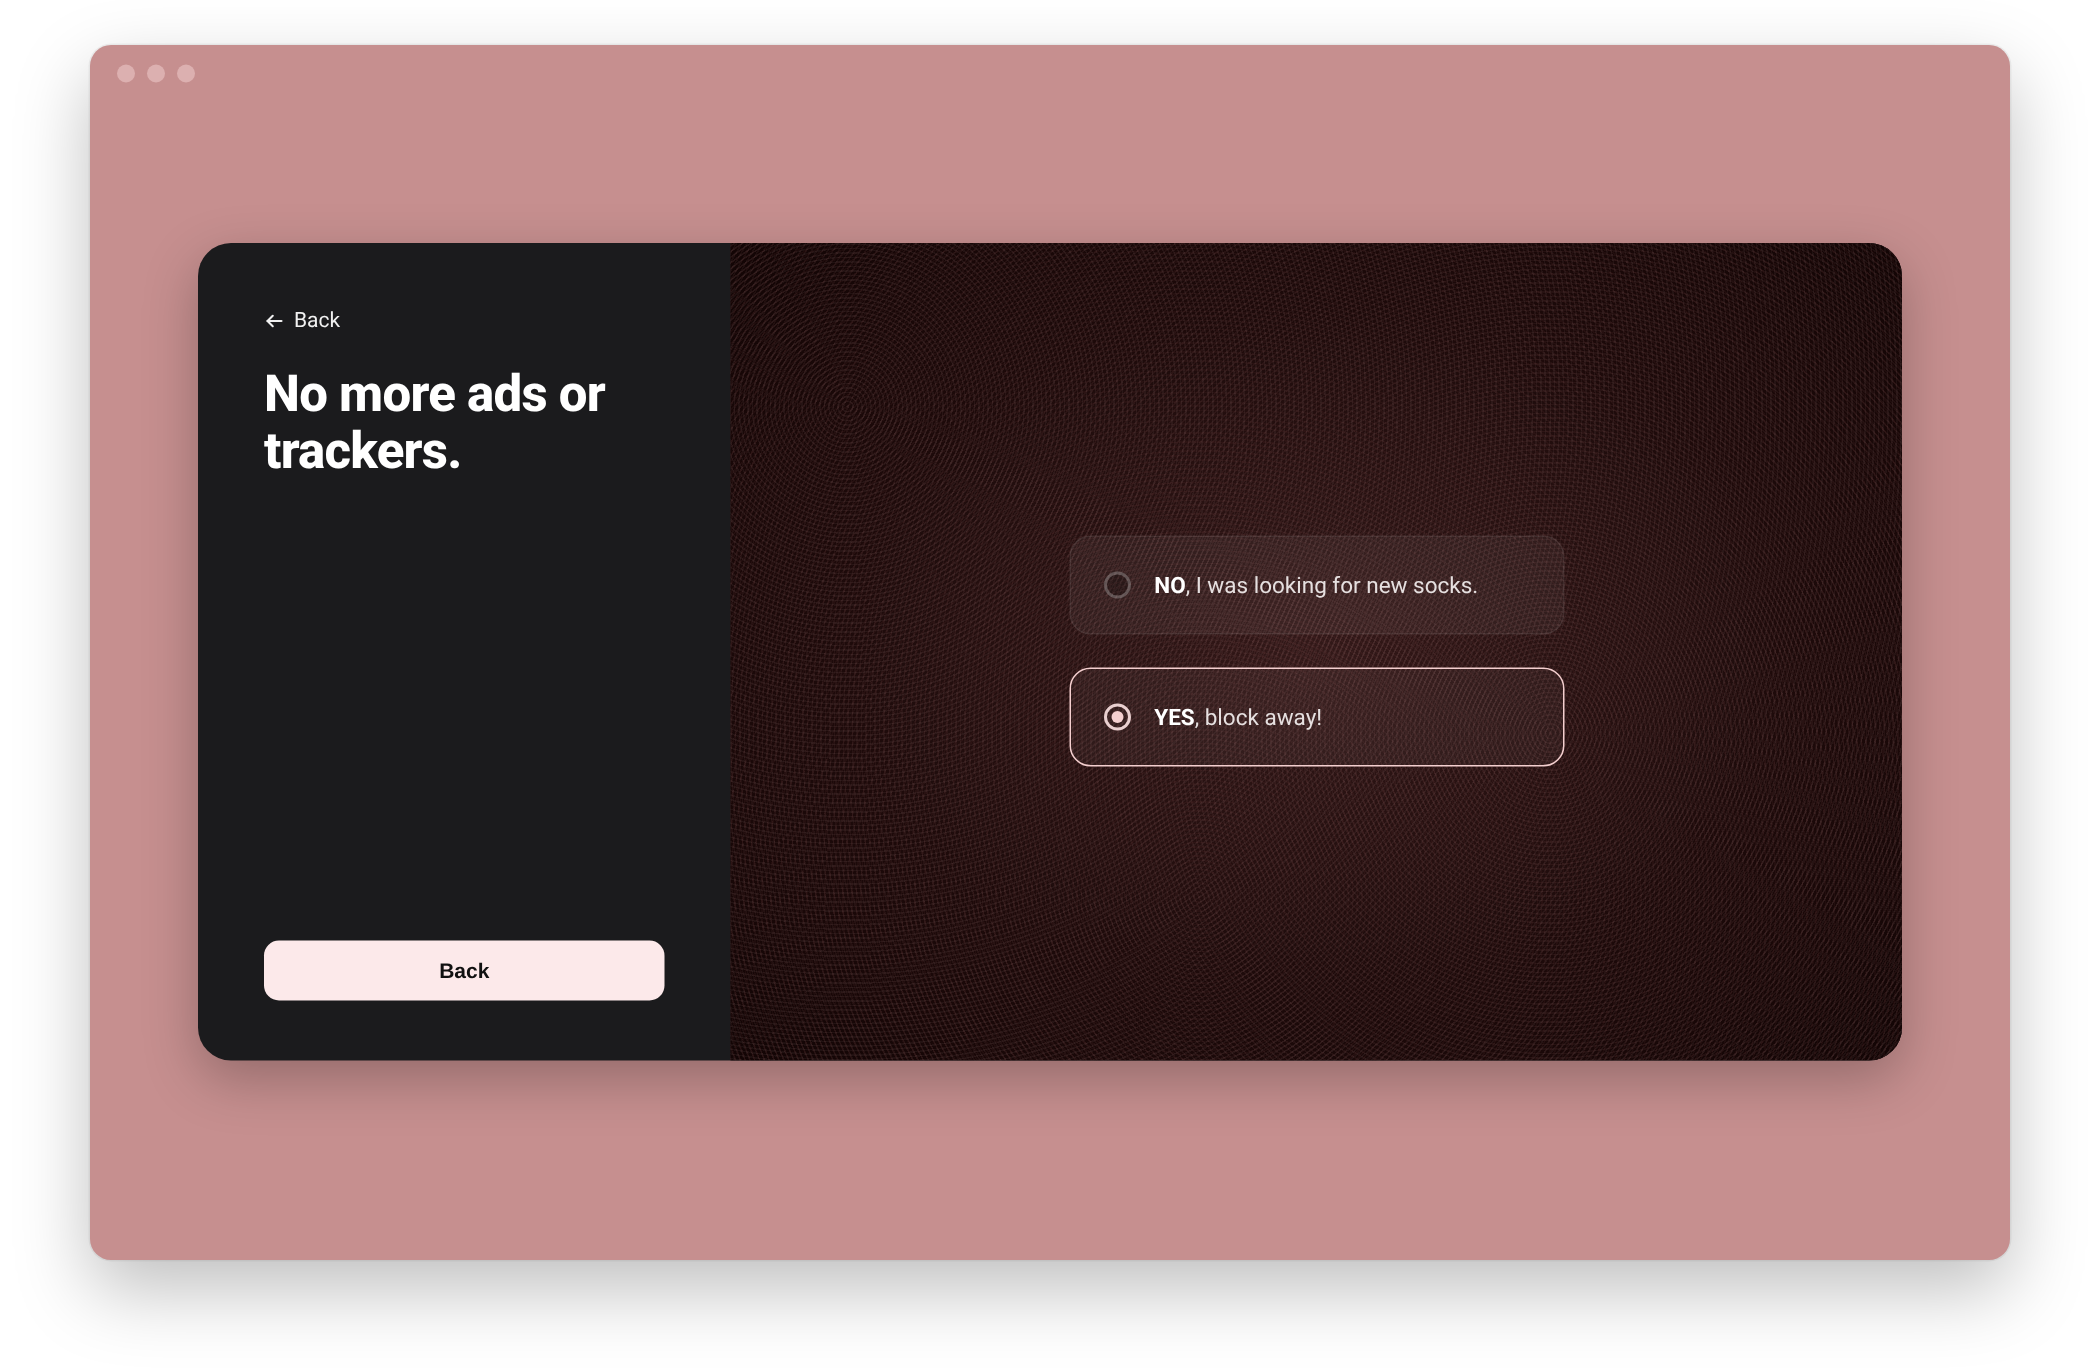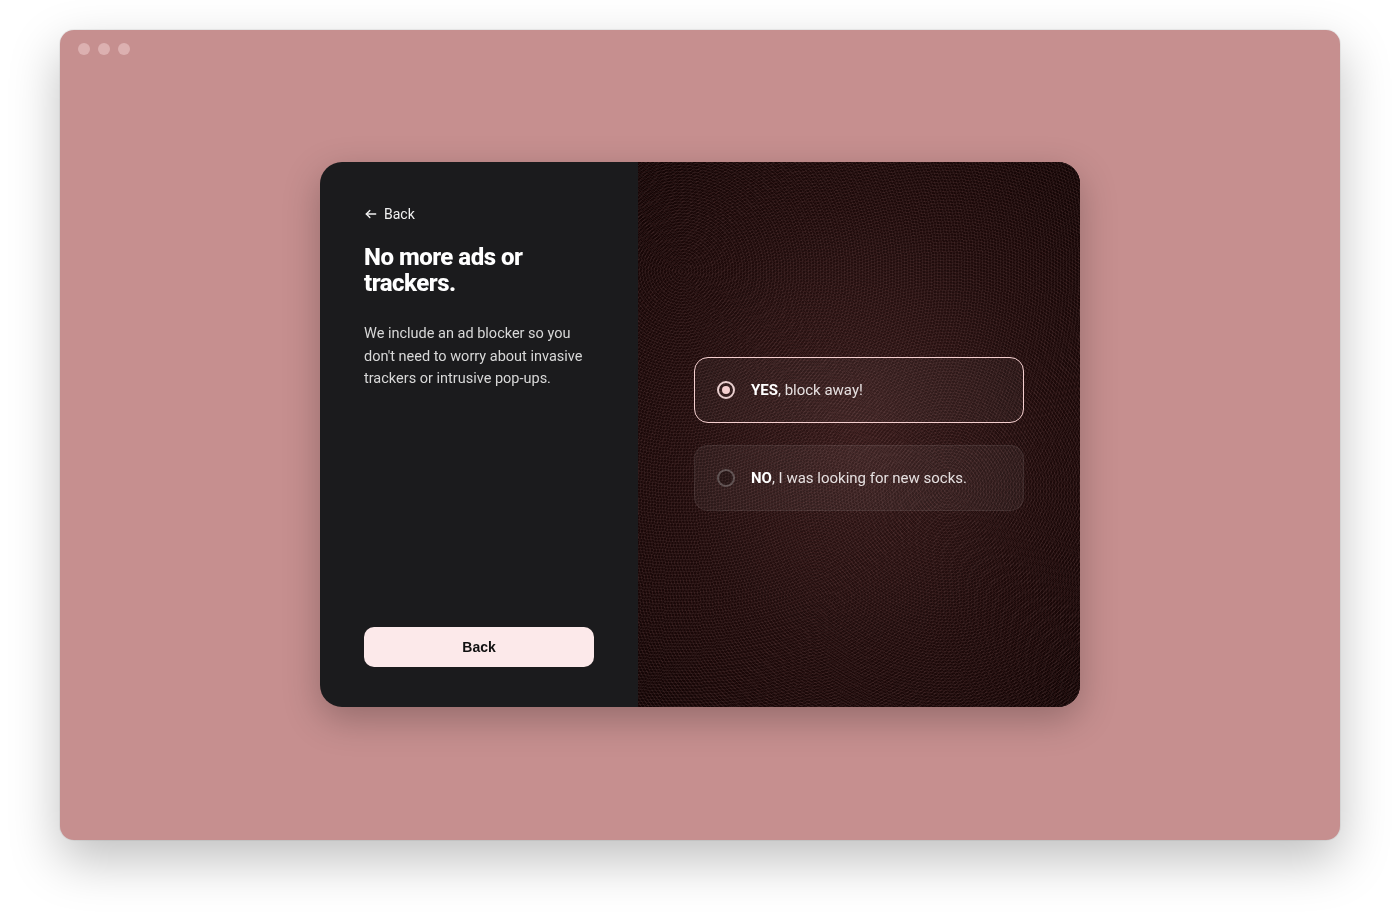--- a/index.html
+++ b/index.html
@@ -41,21 +41,21 @@
       background: #dcb0b0;
     }
     .content {
       flex: 1;
       display: flex;
       align-items: center;
       justify-content: center;
       padding: 0 40px 40px 40px;
     }
     .card {
-      width: 760px;
+      width: 1136px;
       height: 545px;
       background: #1b1b1d;
       border-radius: 22px;
       display: flex;
       overflow: hidden;
       box-shadow: 0 12px 36px rgba(0,0,0,0.25);
     }
     .left {
       width: 355px;
       padding: 44px 44px 40px 44px;
@@ -69,21 +69,21 @@
       gap: 6px;
       color: #f1f1f1;
       font-size: 14px;
       cursor: pointer;
       user-select: none;
       width: fit-content;
       margin-bottom: 22px;
     }
     .back svg { display:block; }
     h1.title {
-      font-size: 24px;
+      font-size: 34px;
       line-height: 1.12;
       font-weight: 800;
       letter-spacing: -0.5px;
       margin-bottom: 26px;
     }
     p.desc {
       font-size: 14.5px;
       line-height: 1.55;
       color: #d8d8d8;
       max-width: 260px;
@@ -189,42 +189,41 @@
           <span>
             <svg width="14" height="14" viewBox="0 0 24 24" fill="none" stroke="#f1f1f1" stroke-width="2.4" stroke-linecap="round" stroke-linejoin="round">
                 <line x1="20" y1="12" x2="4" y2="12"></line>
                 <polyline points="10 18 4 12 10 6"></polyline>
               </svg>
           </span>
           <span>Back</span>
         </div>
 
         <h1 class="title">No more ads or trackers.</h1>
-        <p class="desc">We include an ad blocker so you don't need to worry about invasive trackers or intrusive pop-ups.</p>
 
         <div class="spacer"></div>
 
         <button class="next-btn">Back</button>
       </div>
 
       <div class="right">
+
+        <div class="option">
+          <div class="radio"></div>
+          <div class="opt-label">
+            <strong>NO</strong><span>, I was looking for new socks.</span>
+          </div>
+        </div>
 
         <div class="option selected">
           <div class="radio">
               <div class="dot"></div>
             </div>
           <div class="opt-label">
             <strong>YES</strong><span>, block away!</span>
           </div>
         </div>
 
-        <div class="option">
-          <div class="radio"></div>
-          <div class="opt-label">
-            <strong>NO</strong><span>, I was looking for new socks.</span>
-          </div>
-        </div>
-
       </div>
 
     </div>
   </div>
 </div>
 
 </body></html>

